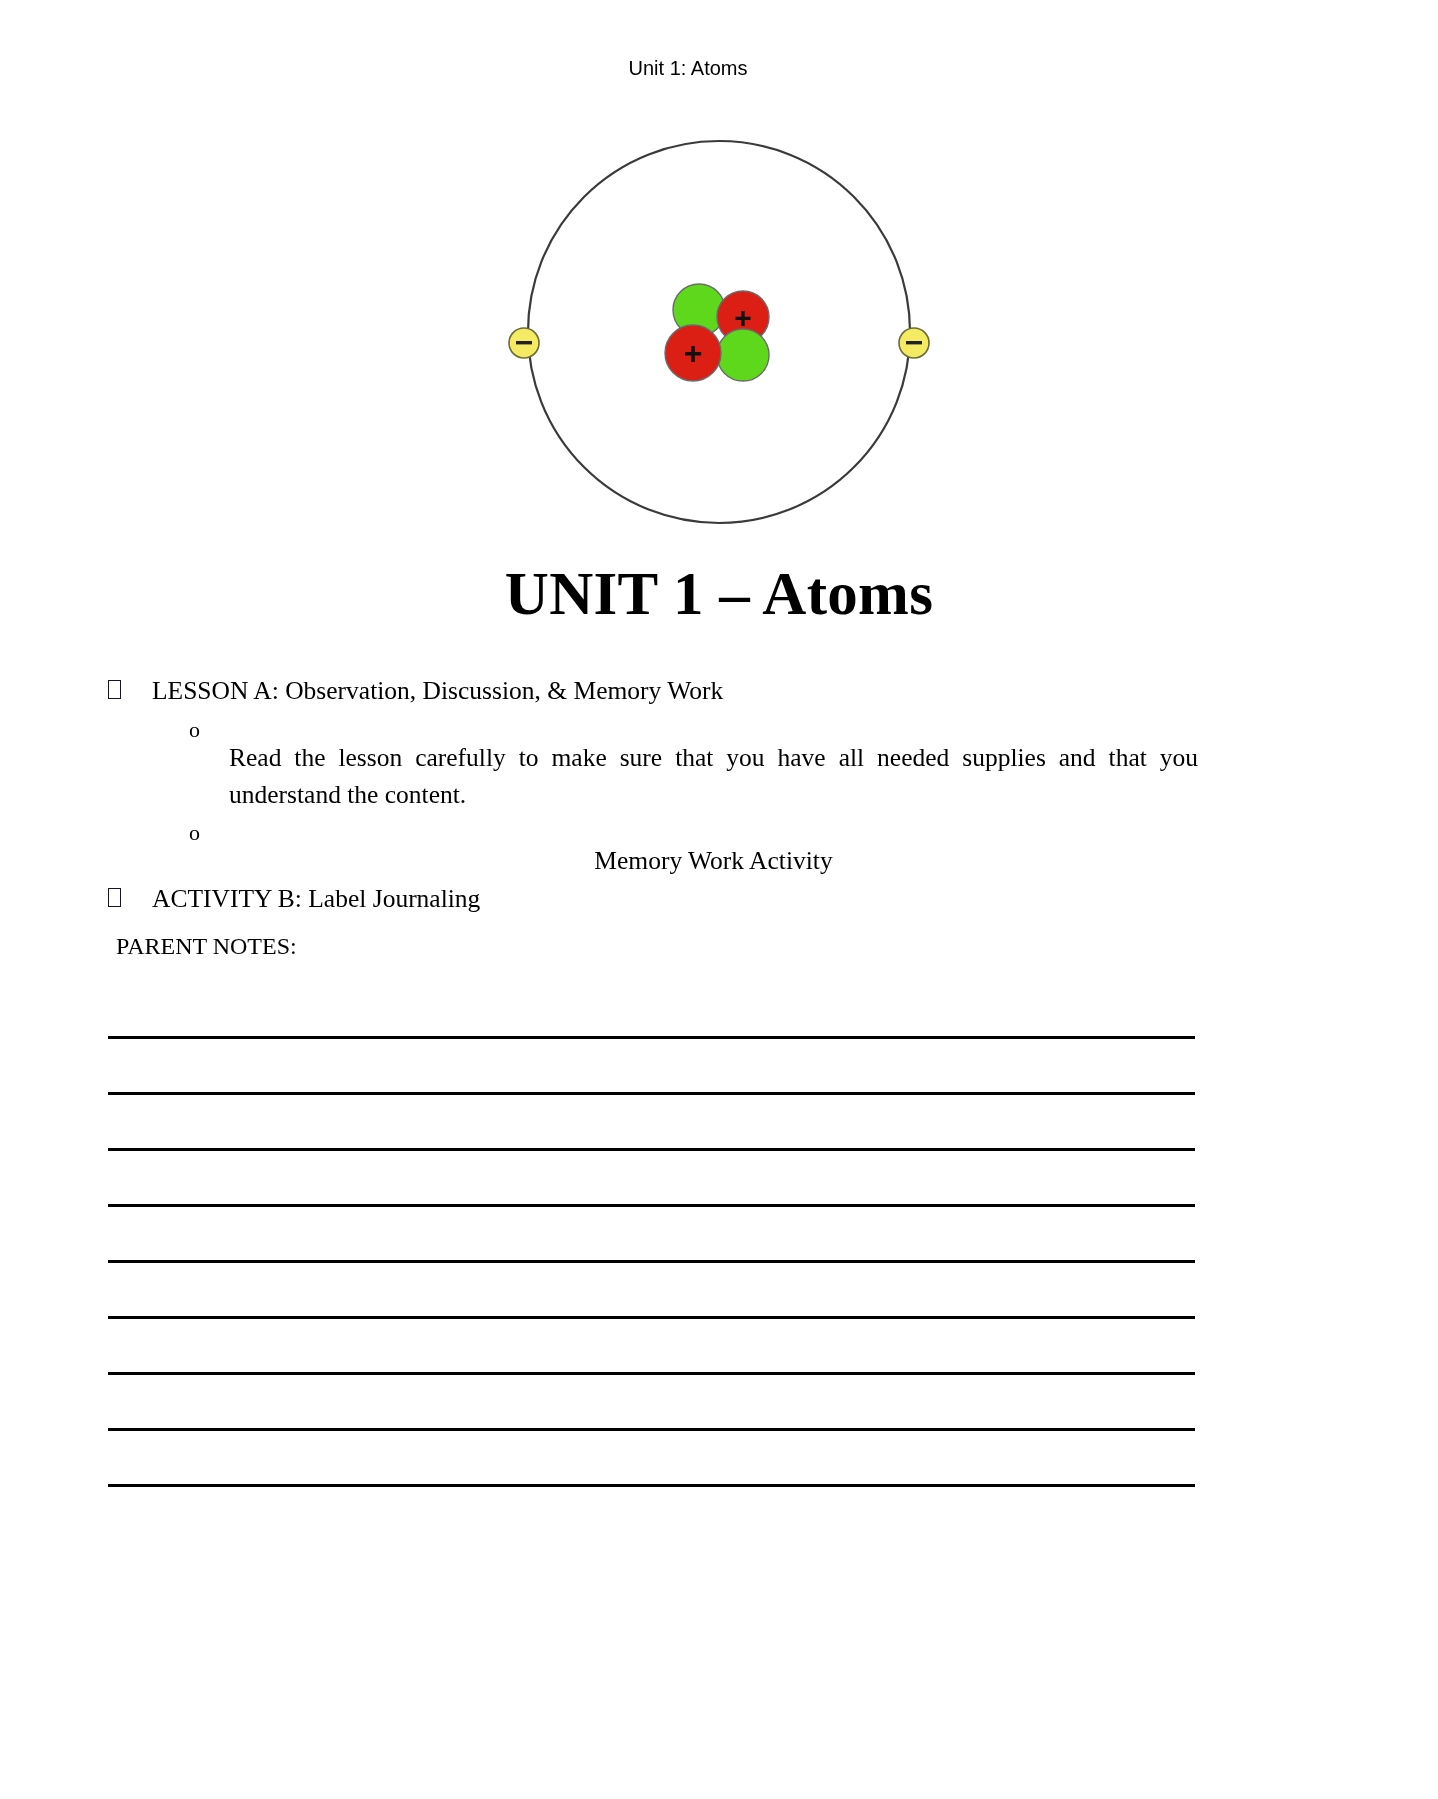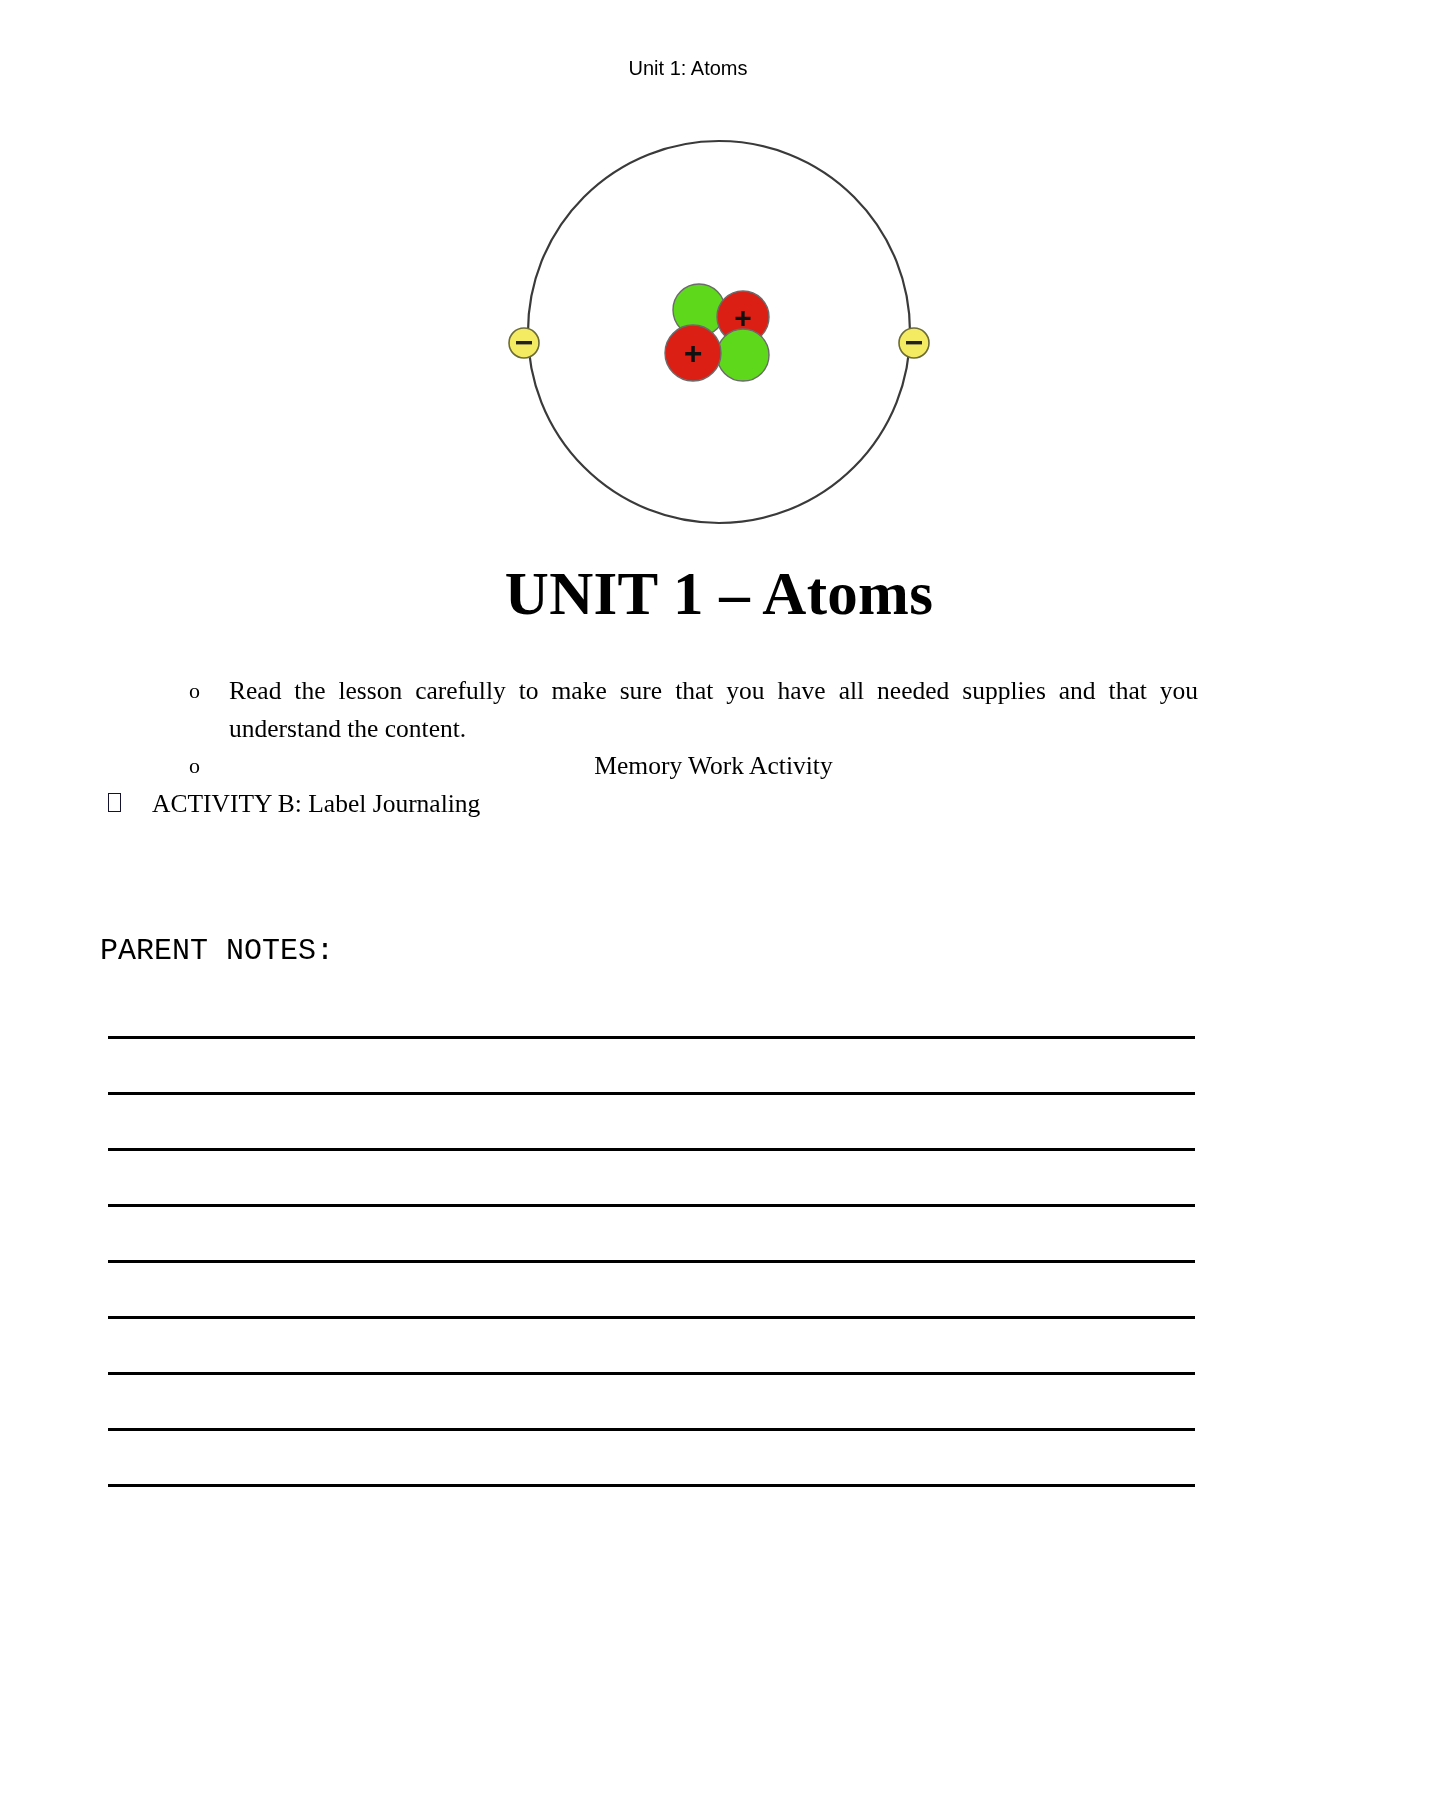--- a/index.html
+++ b/index.html
@@ -102,31 +102,31 @@
   .sub-marker {
     flex: 0 0 auto;
     width: 40px;
     font-size: 22px;
     line-height: 1.72;
   }
   .sub-text {
     flex: 1 1 auto;
     text-align: justify;
     text-justify: inter-word;
+    margin-top: 28px;
   }
   .sub-text.nojust { text-align: center; }
 
   
   .parent-notes-label {
     position: absolute;
     top: 930px;
-    left: 100px;
-    font-size: 30px;
+    left: 116px;
+    font-size: 24px;
     line-height: 1.4;
-    font-family: Liberation Mono, monospace;
   }
 
   .rule-lines {
     position: absolute;
     top: 1036px;
     left: 108px;
     width: 1087px;
   }
   .rule-line {
     height: 0;
@@ -160,20 +160,24 @@
 
     <circle cx="950" cy="343" r="15" fill="#f5eb63" stroke="#6b6b38" stroke-width="1.6"></circle>
     <rect x="942" y="341" width="16" height="3.4" fill="#222222"></rect>
   </svg>
 </div>
 
 <h1 class="doc-title">UNIT 1 – Atoms</h1>
 
 <div class="checklist">
 
+  <div class="chk-item">
+    <span class="chk-box"><span class="glyph"></span></span>
+    <span class="chk-text">LESSON A: Observation, Discussion, &amp; Memory Work</span>
+  </div>
   <div class="sublist">
     <div class="sub-item">
       <span class="sub-marker">o</span>
       <span class="sub-text">Read the lesson carefully to make sure that you have all needed supplies and that you understand the content.</span>
     </div>
     <div class="sub-item">
       <span class="sub-marker">o</span>
       <span class="sub-text nojust">Memory Work Activity</span>
     </div>
   </div>

